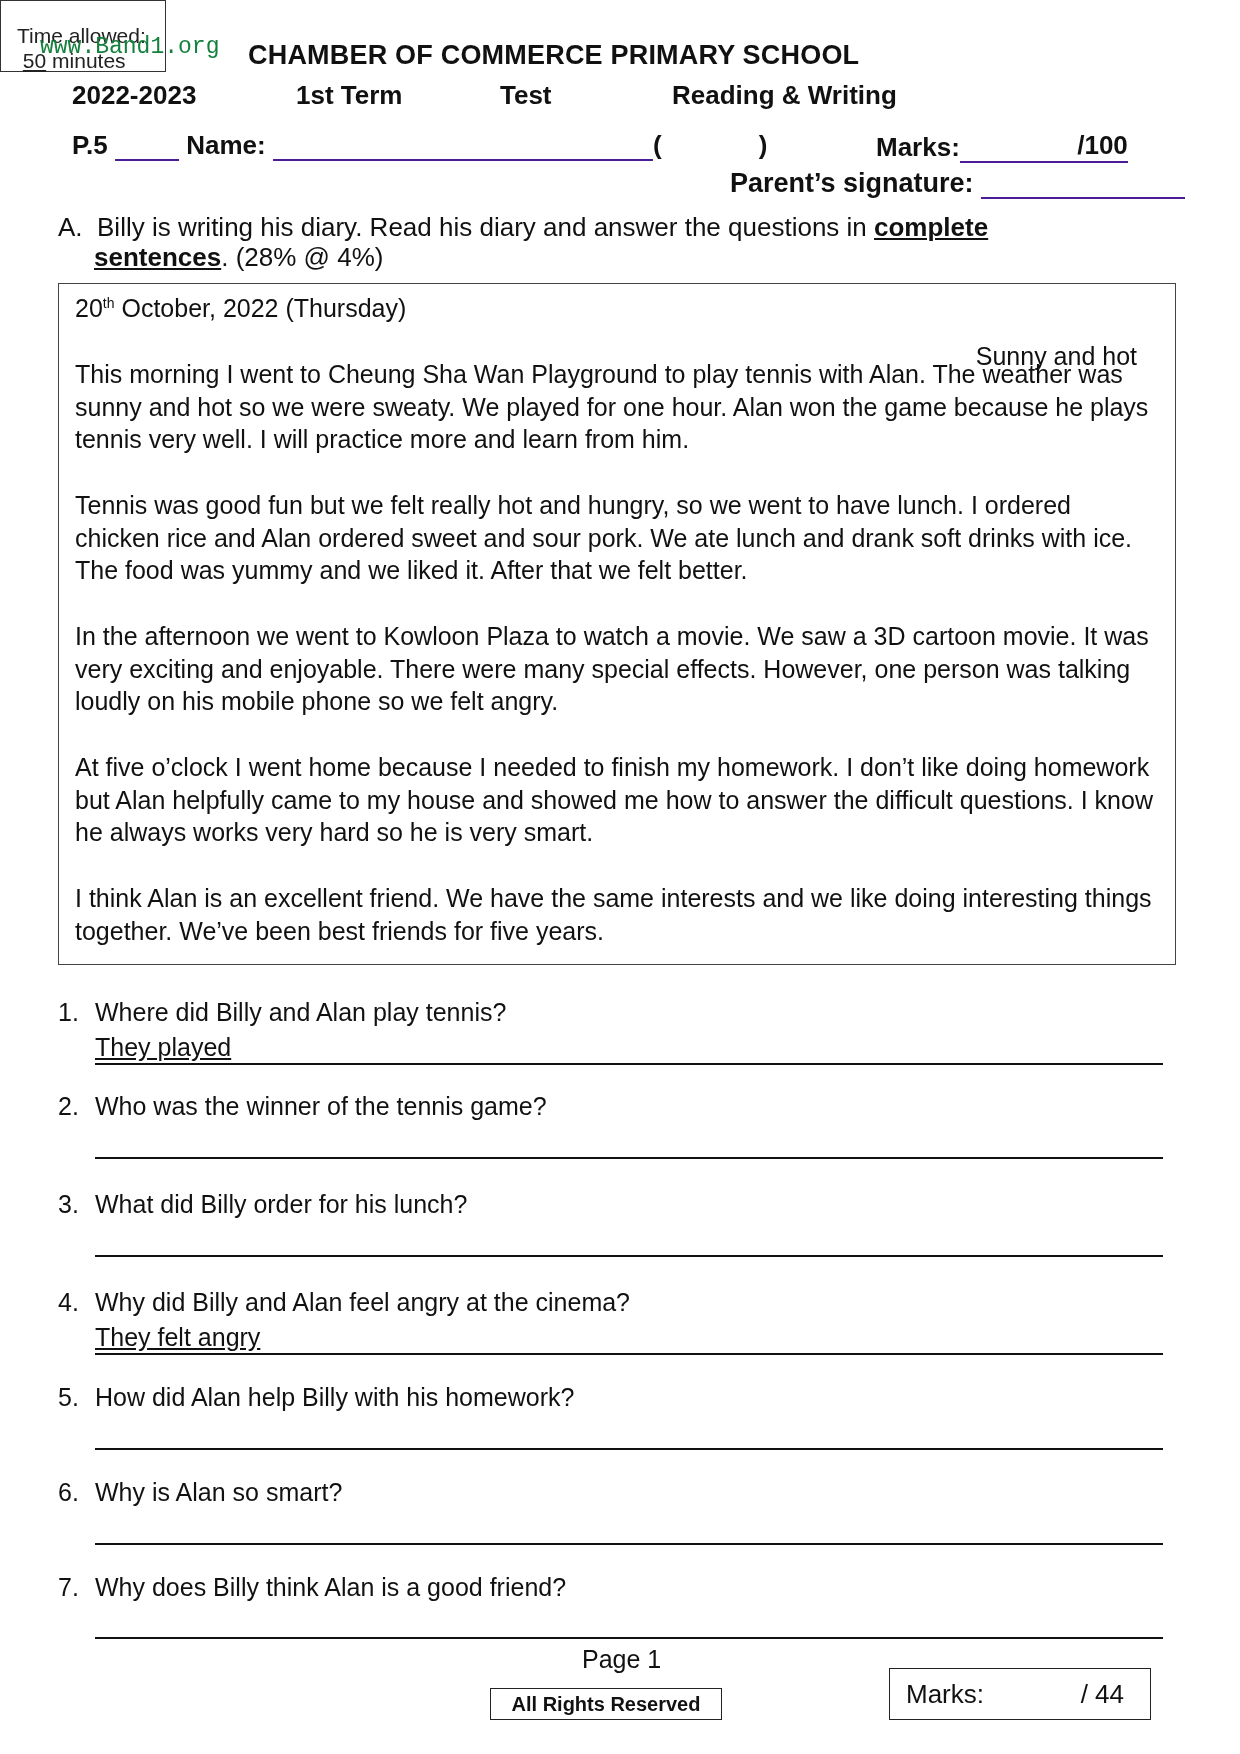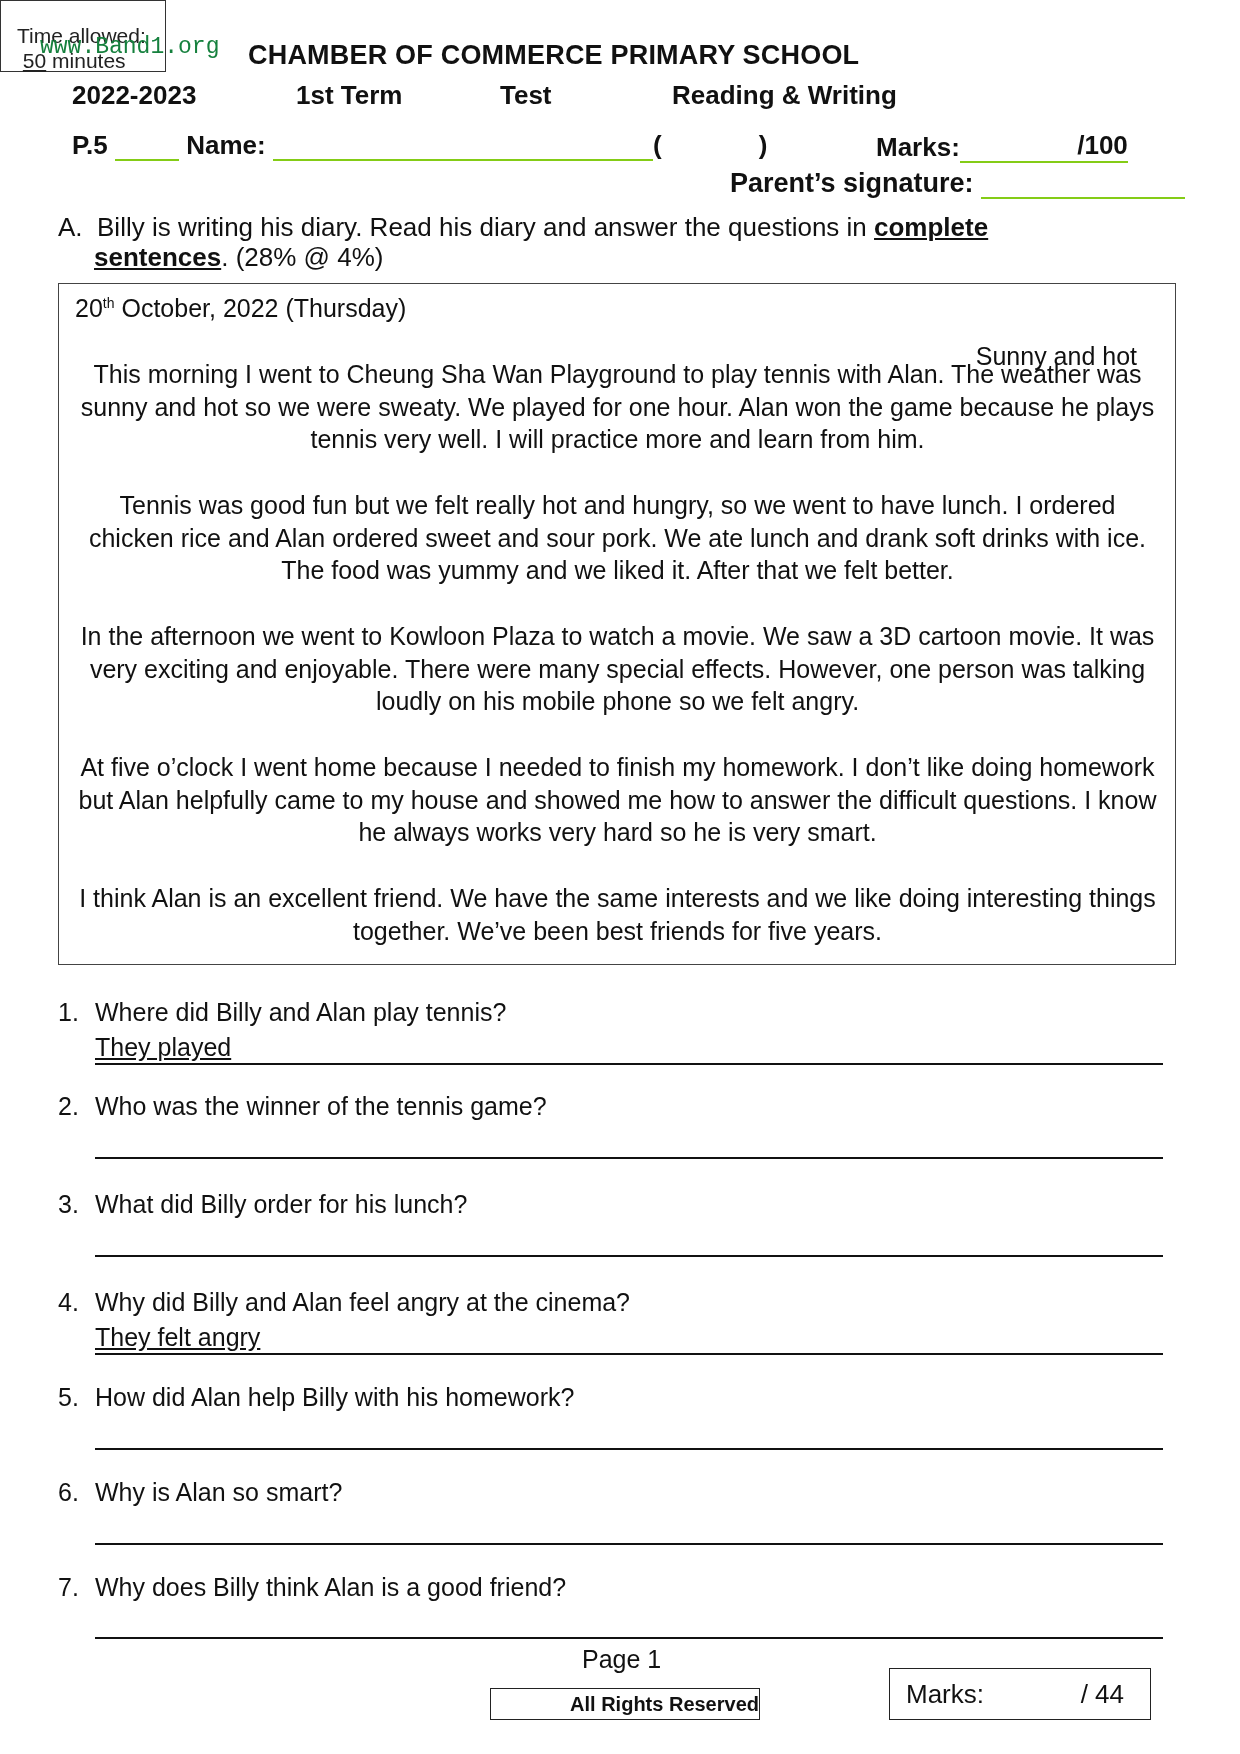--- a/index.html
+++ b/index.html
@@ -6,36 +6,36 @@
   body { width:1240px; height:1754px; position:relative; overflow:hidden;
          font-family:"Liberation Sans", sans-serif; color:#111; }
   .abs { position:absolute; white-space:nowrap; }
   .website { left:40px; top:34px; font-family:Liberation Mono, monospace; font-size:23px; color:#15803d; }
   .school { left:248px; top:40px; font-size:27px; font-weight:bold; letter-spacing:0.2px; }
   .hdr { top:80px; font-size:26px; font-weight:bold; }
   .timebox { left:952px; top:35px; width:166px; height:72px; border:1.5px solid #333; box-sizing:border-box;
              font-size:21px; padding:22px 0 0 16px; line-height:25px; color:#222; }
   .timebox .u { text-decoration:underline; }
   .row3 { top:130px; font-size:26px; font-weight:bold; }
-  .blank { display:inline-block; border-bottom:2px solid #84cc16; height:24px; vertical-align:bottom; }
+  .blank { display:inline-block; border-bottom:2px solid #4c1d95; height:24px; vertical-align:bottom; }
   .sig { top:168px; font-size:27px; font-weight:bold; }
   .secA { left:58px; top:212px; font-size:26px; line-height:30px; white-space:normal; width:1090px; }
   .secA .b { font-weight:bold; text-decoration:underline; }
-  .diary { position:absolute; left:58px; top:283px; width:1118px; height:682px; border:1.5px solid #444; box-sizing:border-box;text-align:center; }
+  .diary { position:absolute; left:58px; top:283px; width:1118px; height:682px; border:1.5px solid #444; box-sizing:border-box; }
   .diary .date { position:absolute; left:16px; top:10px; font-size:25px; }
   .diary .date sup { font-size:14px; }
   .diary .weather { position:absolute; right:38px; top:10px; font-size:25px;margin-top:48px; }
   .diary .para { position:absolute; left:16px; width:1085px; font-size:25px; line-height:32.5px; }
   .q { left:58px; font-size:25px; }
   .q .num { display:inline-block; width:37px; }
   .ans { position:absolute; left:95px; width:1068px; border-bottom:2.5px solid #111; height:30px; font-size:25px; }
   .ans span { text-decoration:underline; }
   .page { left:582px; top:1645px; font-size:25px; }
-  .rights { position:absolute; left:490px; top:1688px; width:270px; height:32px; border:1.5px solid #222; box-sizing:border-box;
-            font-size:20px; font-weight:bold; text-align:right; line-height:30px; }
+  .rights { position:absolute; left:490px; top:1688px; width:232px; height:32px; border:1.5px solid #222; box-sizing:border-box;
+            font-size:20px; font-weight:bold; text-align:center; line-height:30px; }
   .marksbox { position:absolute; left:889px; top:1668px; width:262px; height:52px; border:1.5px solid #222; box-sizing:border-box;
               font-size:26px; }
   .marksbox .l { position:absolute; left:16px; top:10px; }
   .marksbox .r { position:absolute; right:26px; top:10px; }
 </style>
 </head>
 <body>
 
 <div class="abs website">www.Band1.org</div>
 <div class="abs school">CHAMBER OF COMMERCE PRIMARY SCHOOL</div>

